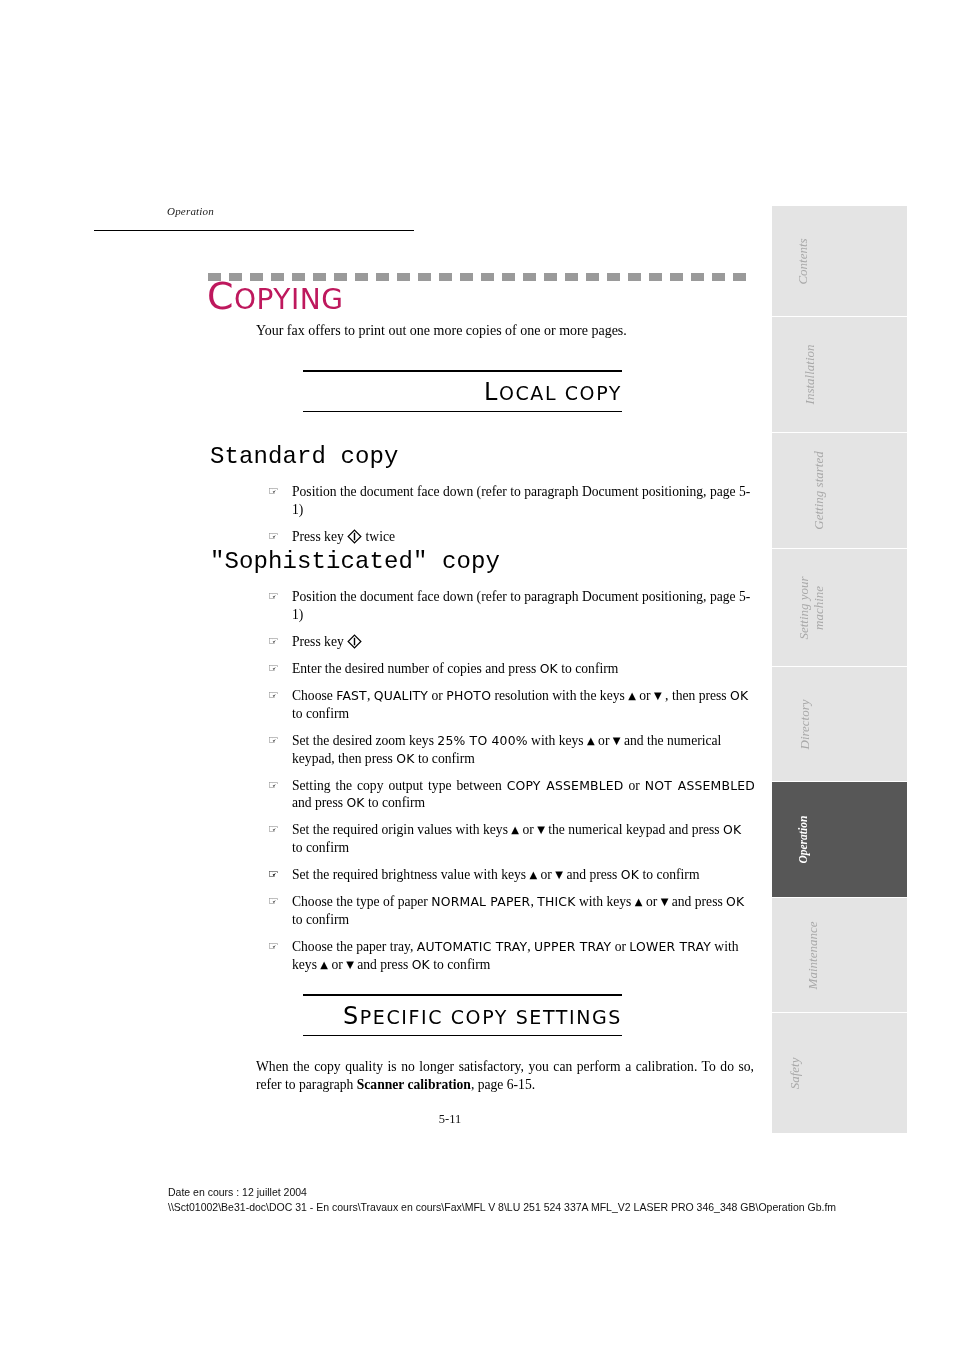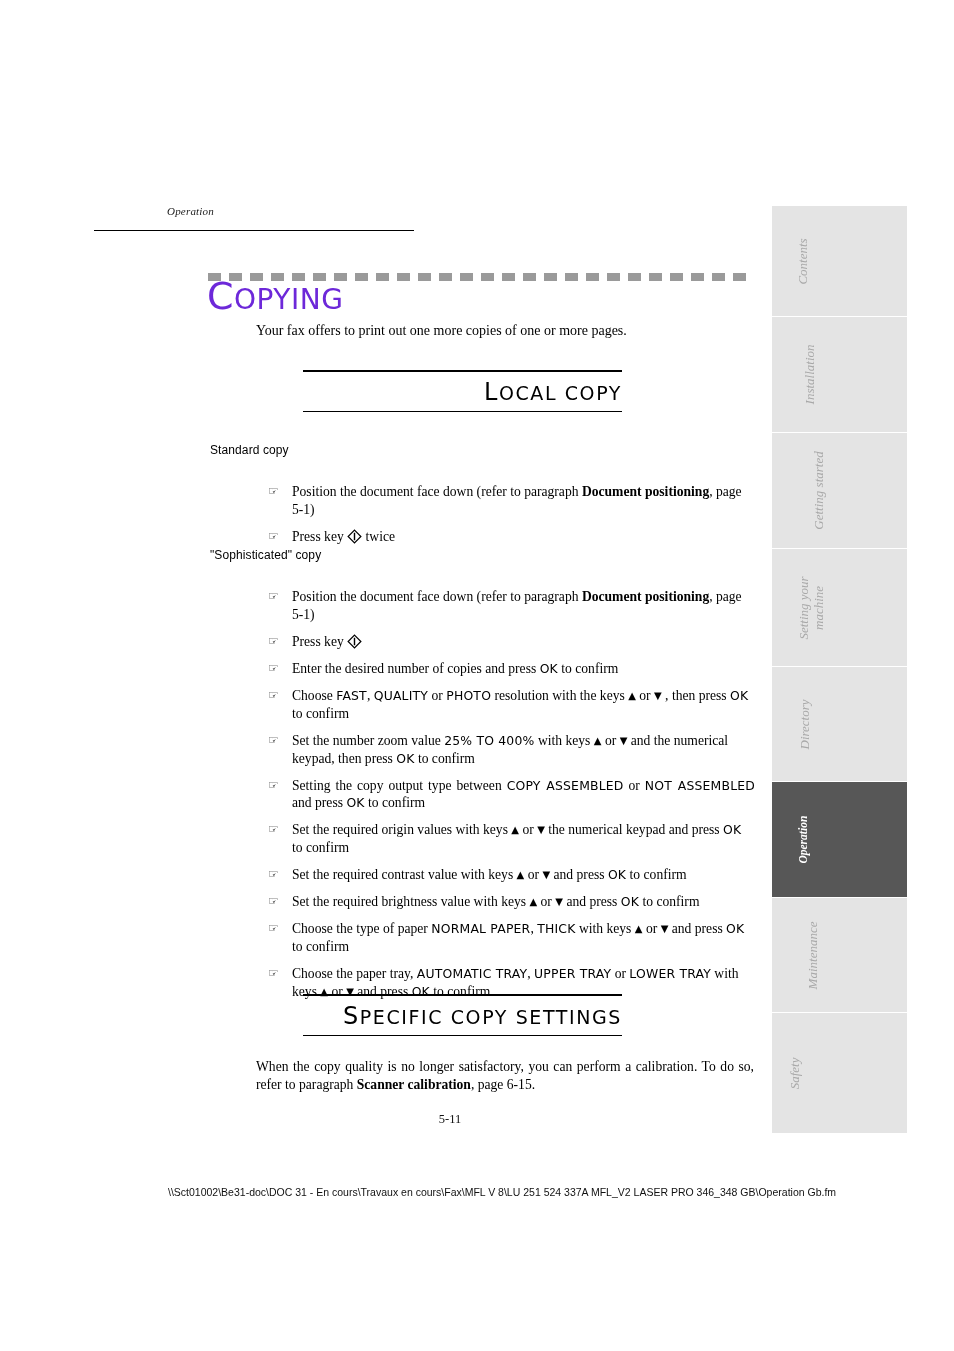--- a/index.html
+++ b/index.html
@@ -48,21 +48,21 @@
       #9a9a9a 0px, #9a9a9a 13px,
       #ffffff 13px, #ffffff 21px
     );
   }
   .chapter-title {
     position: absolute;
     left: 207px;
     top: 281px;
     font-family: "DejaVu Sans", sans-serif;
     font-size: 28px;
-    color: #6d28d9;
+    color: #be185d;
     letter-spacing: 0.5px;
     white-space: nowrap;
   }
   .chapter-title .cap {
     font-size: 38px;
     line-height: 0.8;
   }
   .chapter-intro {
     position: absolute;
     left: 256px;
@@ -96,22 +96,22 @@
   .sec-head .sec-title .cap {
     font-size: 24px;
   }
   #sec-local  { top: 370px; }
   #sec-specific { top: 994px; }
 
   
   .subhead {
     position: absolute;
     left: 210px;
-    font-family: Liberation Sans, sans-serif;
-    font-size: 12px;
+    font-family: Liberation Mono, monospace;
+    font-size: 24px;
     color: #000;
     letter-spacing: 0.1px;
     white-space: nowrap;
   }
   #subhead-standard { top: 443px; }
   #subhead-sophisticated { top: 548px; }
 
   
   .blist {
     position: absolute;
@@ -133,21 +133,21 @@
   .bullet-hand {
     position: absolute;
     left: 0;
     top: 1px;
     font-family: "DejaVu Sans", sans-serif;
     font-size: 12px;
     color: #000;
     line-height: 1.32;
   }
   .bitem b, .bitem .bold {
-    font-weight: bold;
+    font-weight: normal;
   }
   .kbd {
     font-family: "DejaVu Sans", sans-serif;
     font-weight: normal;
     font-size: 12.4px;
     letter-spacing: 0.2px;
   }
   .arrow {
     font-family: "DejaVu Sans", sans-serif;
     font-size: 10px;
@@ -267,24 +267,24 @@
 
 <div class="subhead" id="subhead-sophisticated">"Sophisticated" copy</div>
 <div class="blist" id="list-sophisticated">
     <div class="bitem"><span class="bullet-hand">☞</span><span><span>Position the document face down (refer to paragraph </span><b>Document positioning</b><span>, page 5-1)</span></span></div>
     <div class="bitem"><span class="bullet-hand">☞</span><span><span>Press key </span><span class="keyicon"><svg viewBox="0 0 20 20" width="15" height="15">
             <polygon points="10,1.5 18.5,10 10,18.5 1.5,10" fill="none" stroke="#000" stroke-width="1.6"></polygon>
             <line x1="10" y1="5" x2="10" y2="15" stroke="#000" stroke-width="1.9"></line>
           </svg></span></span></div>
     <div class="bitem"><span class="bullet-hand">☞</span><span><span>Enter the desired number of copies and press </span><span class="kbd">OK</span><span> to confirm</span></span></div>
     <div class="bitem"><span class="bullet-hand">☞</span><span><span>Choose </span><span class="kbd">FAST</span><span>, </span><span class="kbd">QUALITY</span><span> or </span><span class="kbd">PHOTO</span><span> resolution with the keys </span><span class="arrow">▲</span><span> or </span><span class="arrow">▼</span><span> , then press </span><span class="kbd">OK</span><span> to confirm</span></span></div>
-    <div class="bitem"><span class="bullet-hand">☞</span><span><span>Set the number zoom value </span><span class="kbd">25% TO 400%</span><span> with keys </span><span class="arrow">▲</span><span> or </span><span class="arrow">▼</span><span> and the numerical keypad, then press </span><span class="kbd">OK</span><span> to confirm</span></span></div>
+    <div class="bitem"><span class="bullet-hand">☞</span><span><span>Set the desired zoom keys </span><span class="kbd">25% TO 400%</span><span> with keys </span><span class="arrow">▲</span><span> or </span><span class="arrow">▼</span><span> and the numerical keypad, then press </span><span class="kbd">OK</span><span> to confirm</span></span></div>
     <div class="bitem justify"><span class="bullet-hand">☞</span><span><span>Setting the copy output type between </span><span class="kbd">COPY ASSEMBLED</span><span> or </span><span class="kbd">NOT ASSEMBLED</span><span> and press </span><span class="kbd">OK</span><span> to confirm</span></span></div>
     <div class="bitem"><span class="bullet-hand">☞</span><span><span>Set the required origin values with keys </span><span class="arrow">▲</span><span> or </span><span class="arrow">▼</span><span> the numerical keypad and press </span><span class="kbd">OK</span><span> to confirm</span></span></div>
-    <div class="bitem"><span class="bullet-hand">☞</span><span><span>Set the required contrast value with keys </span><span class="arrow">▲</span><span> or </span><span class="arrow">▼</span><span>  and press </span><span class="kbd">OK</span><span> to confirm</span></span></div>
+    <div class="bitem"><span class="bullet-hand">☞</span></div>
     <div class="bitem"><span class="bullet-hand">☞</span><span><span>Set the required brightness value with keys </span><span class="arrow">▲</span><span> or </span><span class="arrow">▼</span><span> and press </span><span class="kbd">OK</span><span> to confirm</span></span></div>
     <div class="bitem"><span class="bullet-hand">☞</span><span><span>Choose the type of paper </span><span class="kbd">NORMAL PAPER</span><span>, </span><span class="kbd">THICK</span><span> with keys </span><span class="arrow">▲</span><span> or </span><span class="arrow">▼</span><span> and press </span><span class="kbd">OK</span><span> to confirm</span></span></div>
     <div class="bitem"><span class="bullet-hand">☞</span><span><span>Choose the paper tray, </span><span class="kbd">AUTOMATIC TRAY</span><span>, </span><span class="kbd">UPPER TRAY</span><span> or </span><span class="kbd">LOWER TRAY</span><span> with keys </span><span class="arrow">▲</span><span> or </span><span class="arrow">▼</span><span> and press </span><span class="kbd">OK</span><span> to confirm</span></span></div>
   </div>
 
 <div class="sec-head" id="sec-specific">
   <div class="rule-top"></div>
   <div class="sec-title"><span class="cap">S</span><span>PECIFIC COPY SETTINGS</span></div>
   <div class="rule-bot"></div>
 </div>
@@ -331,14 +331,15 @@
       </div>
     </div>
     <div class="tab" style="height: 120px;">
       <div class="tab-label">
         <span>Safety</span>
       </div>
     </div>
   </div>
 
 <div class="footer">
+  <div>Date en cours : 12 juillet 2004</div>
   <div>\\Sct01002\Be31-doc\DOC 31 - En cours\Travaux en cours\Fax\MFL V 8\LU 251 524 337A MFL_V2 LASER PRO 346_348 GB\Operation Gb.fm</div>
 </div>
 
 </body></html>

